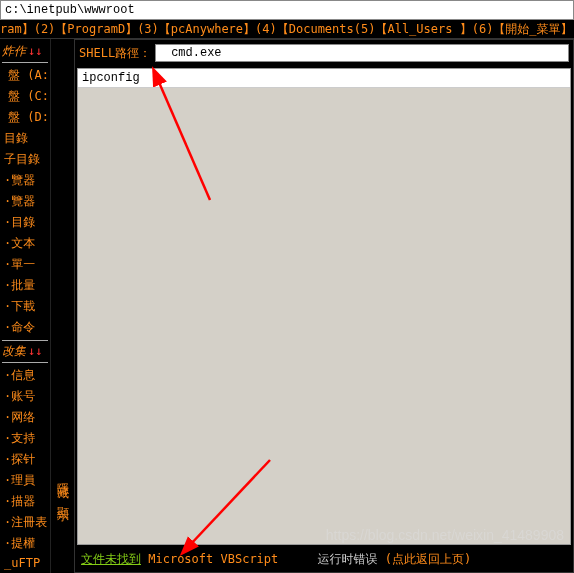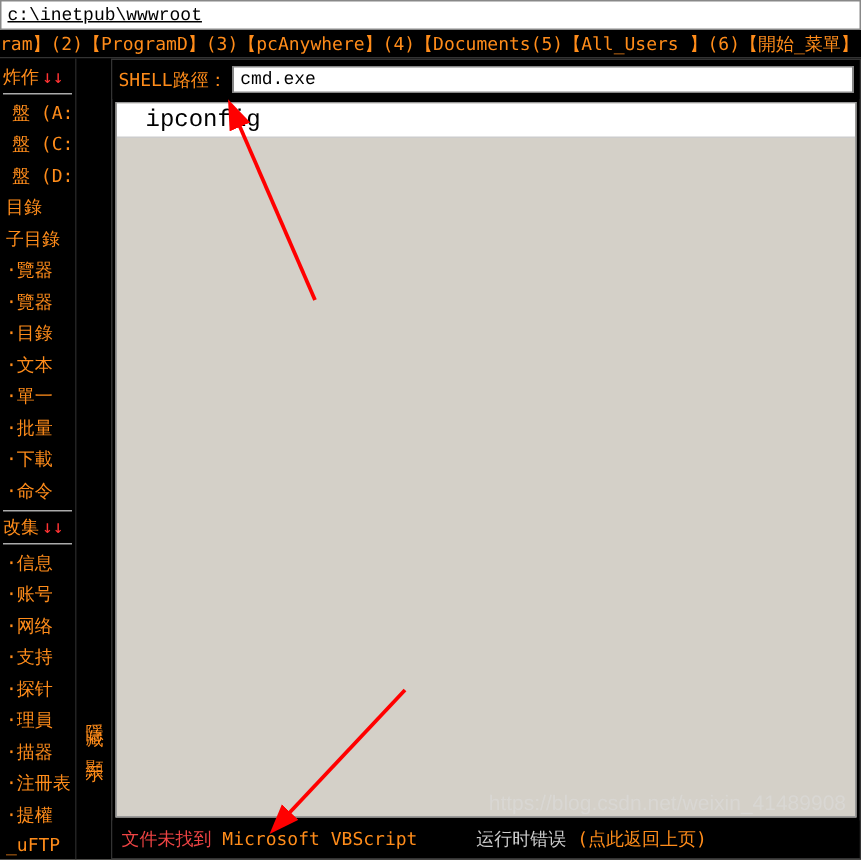--- a/index.html
+++ b/index.html
@@ -12,21 +12,20 @@
   overflow: hidden;
   position: relative;
 }
 .path-bar {
   height: 20px;
   background: #fff;
   border: 1px solid #888;
   padding: 2px 4px;
   color: #000;
   font-family: "Courier New", monospace;
-  text-decoration: underline;
 }
 .tab-strip {
   height: 18px;
   background: #000;
   color: #ff8c1a;
   padding: 1px 0;
   white-space: nowrap;
   overflow: hidden;
   font-size: 12px;
 }
@@ -41,20 +40,21 @@
   background: #000;
   color: #ff8c1a;
   padding: 2px 2px;
   overflow: hidden;
 }
 .side-head {
   color: #ff8c1a;
   font-size: 12px;
   margin: 2px 0;
   white-space: nowrap;
+  font-style: italic;
 }
 .side-head .arr { color: #ff3333; margin-left: 2px; }
 .side-rule {
   border: none;
   border-top: 1px solid #aaa;
   margin: 2px 0;
 }
 .side-item {
   color: #ff8c1a;
   font-size: 12px;
@@ -99,49 +99,49 @@
 .shell-label {
   color: #ff8c1a;
   font-size: 12px;
   margin-right: 4px;
   white-space: nowrap;
 }
 .shell-input {
   flex: 1;
   background: #fff;
   border: 1px solid #888;
-  padding: 1px 4px;
+  padding: 1px 15px;
   font-family: "Courier New", monospace;
   font-size: 12px;
   height: 18px;
   color: #000;
 }
 .term-area {
   margin: 2px;
   flex: 1;
   background: #d4d0c8;
   border: 1px solid #999;
   position: relative;
 }
 .term-inner {
-  padding: 2px 19px;
+  padding: 2px 4px;
   font-family: "Courier New", monospace;
-  font-size: 16px;
+  font-size: 12px;
   color: #000;
   background: #fff;
   border-bottom: 1px solid #ccc;
 }
 .footer-status {
   padding: 4px 6px;
   background: #000;
   color: #ccc;
   font-size: 12px;
   white-space: nowrap;
 }
-.footer-status .fn { color: #ef4444; }
+.footer-status .fn { color: #84cc16; text-decoration: underline; }
 .footer-status .ms { color: #ff8c1a; }
 .footer-status .rest { color: #ccc; margin-left: 32px; }
 .footer-status .lnk { color: #ff8c1a; text-align: right; }
 .watermark {
   position: absolute;
   right: 10px;
   bottom: 30px;
   color: rgba(220,220,220,0.55);
   font-size: 14px;
   font-family: Arial, sans-serif;

